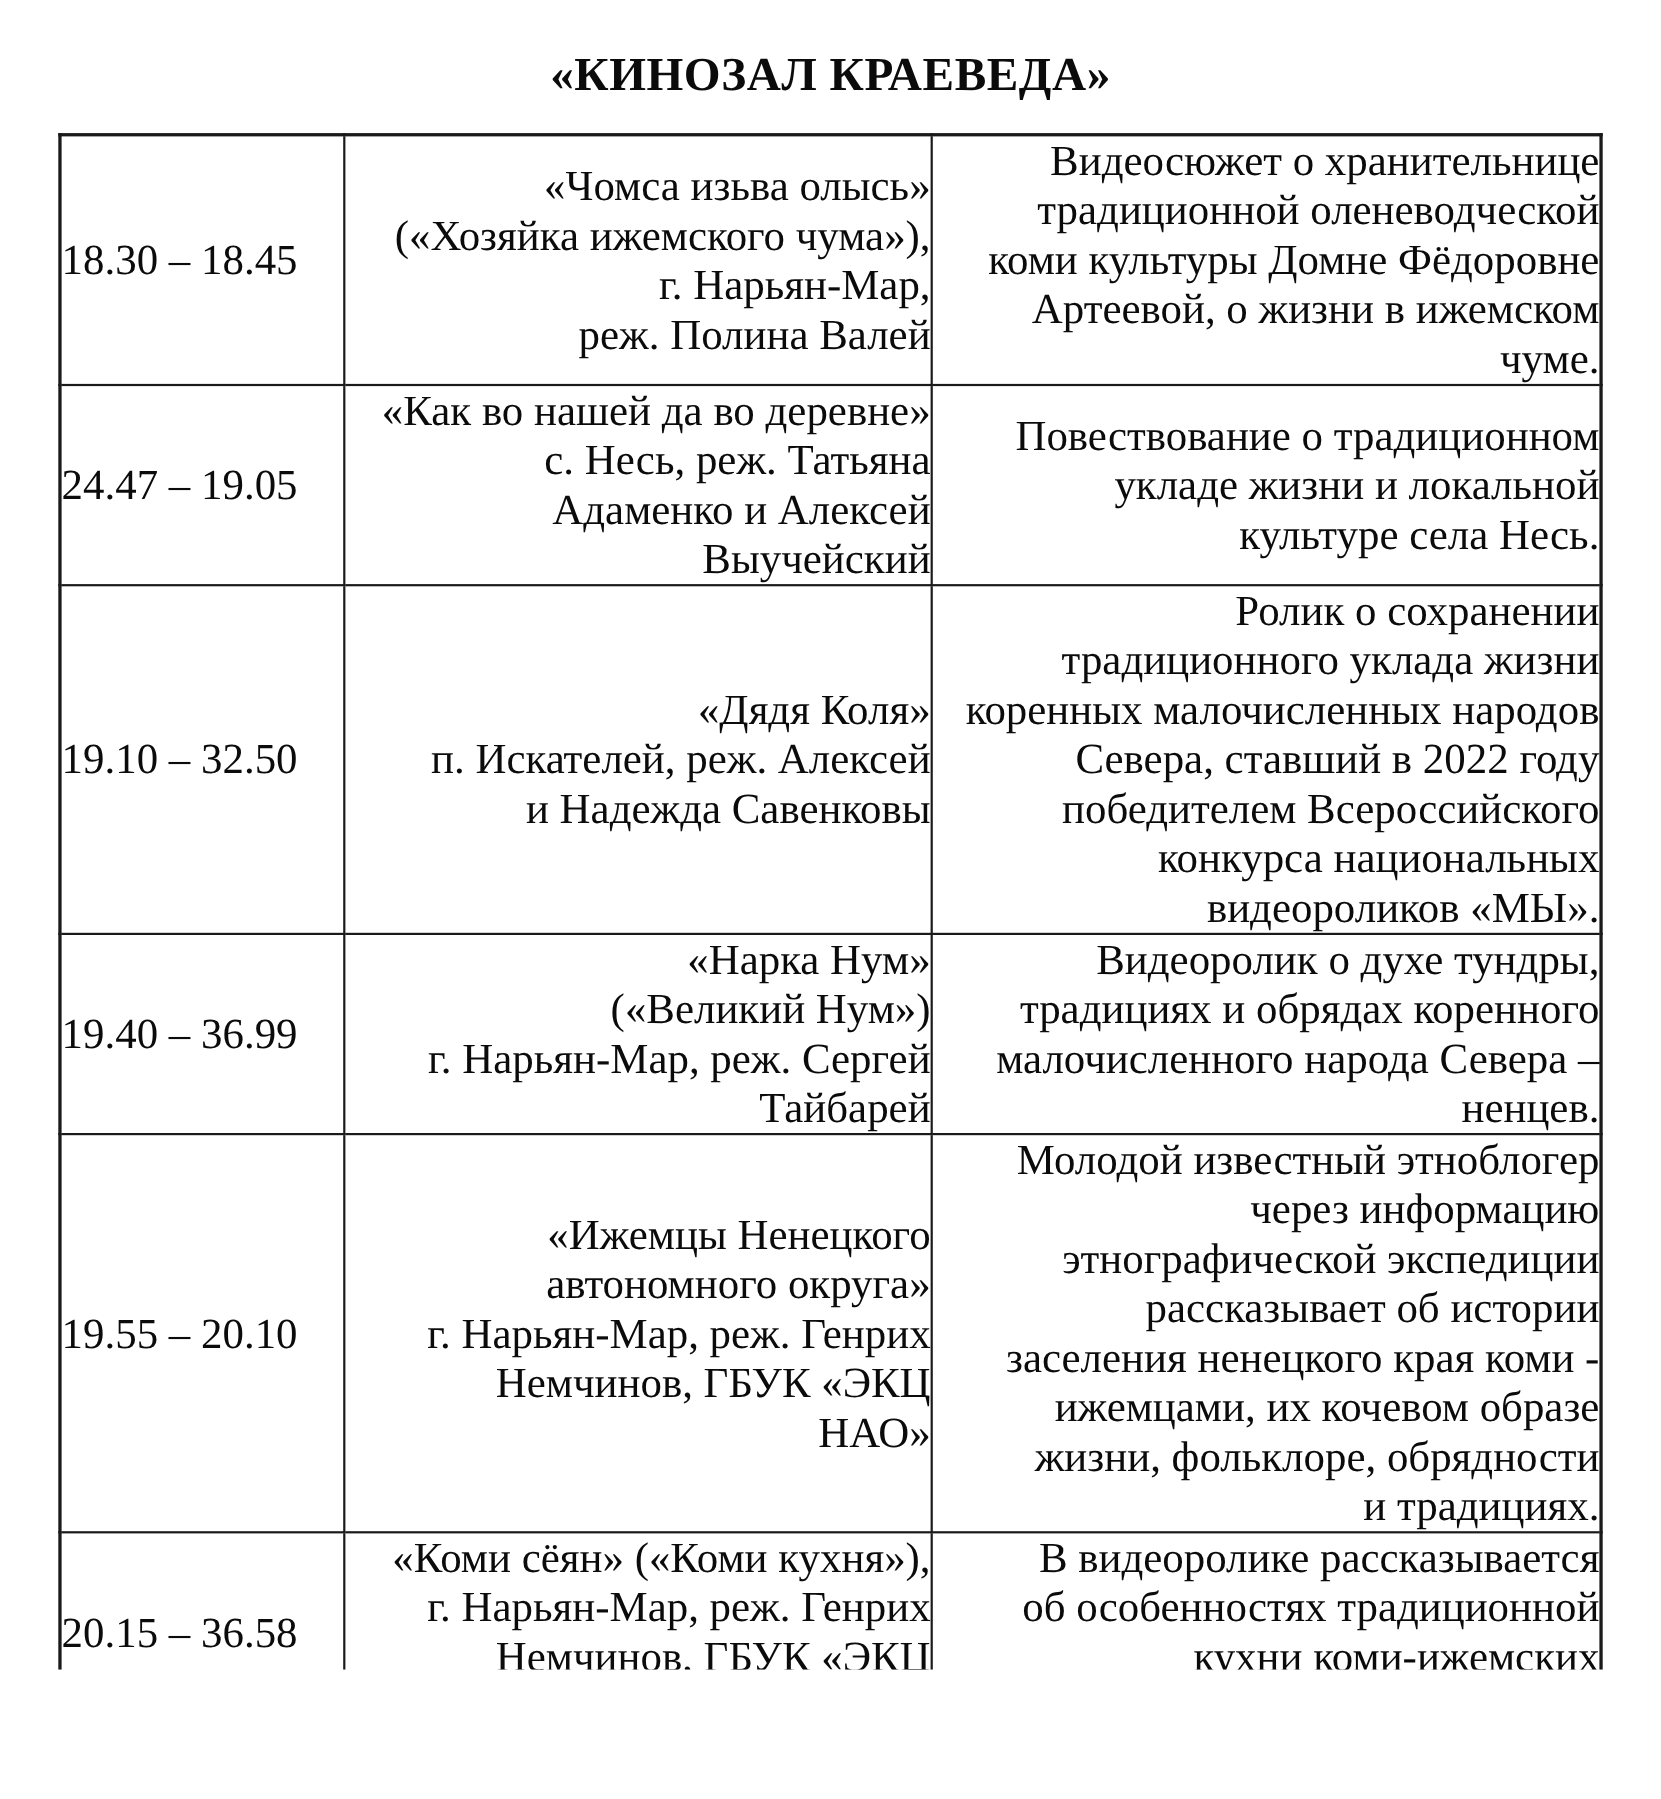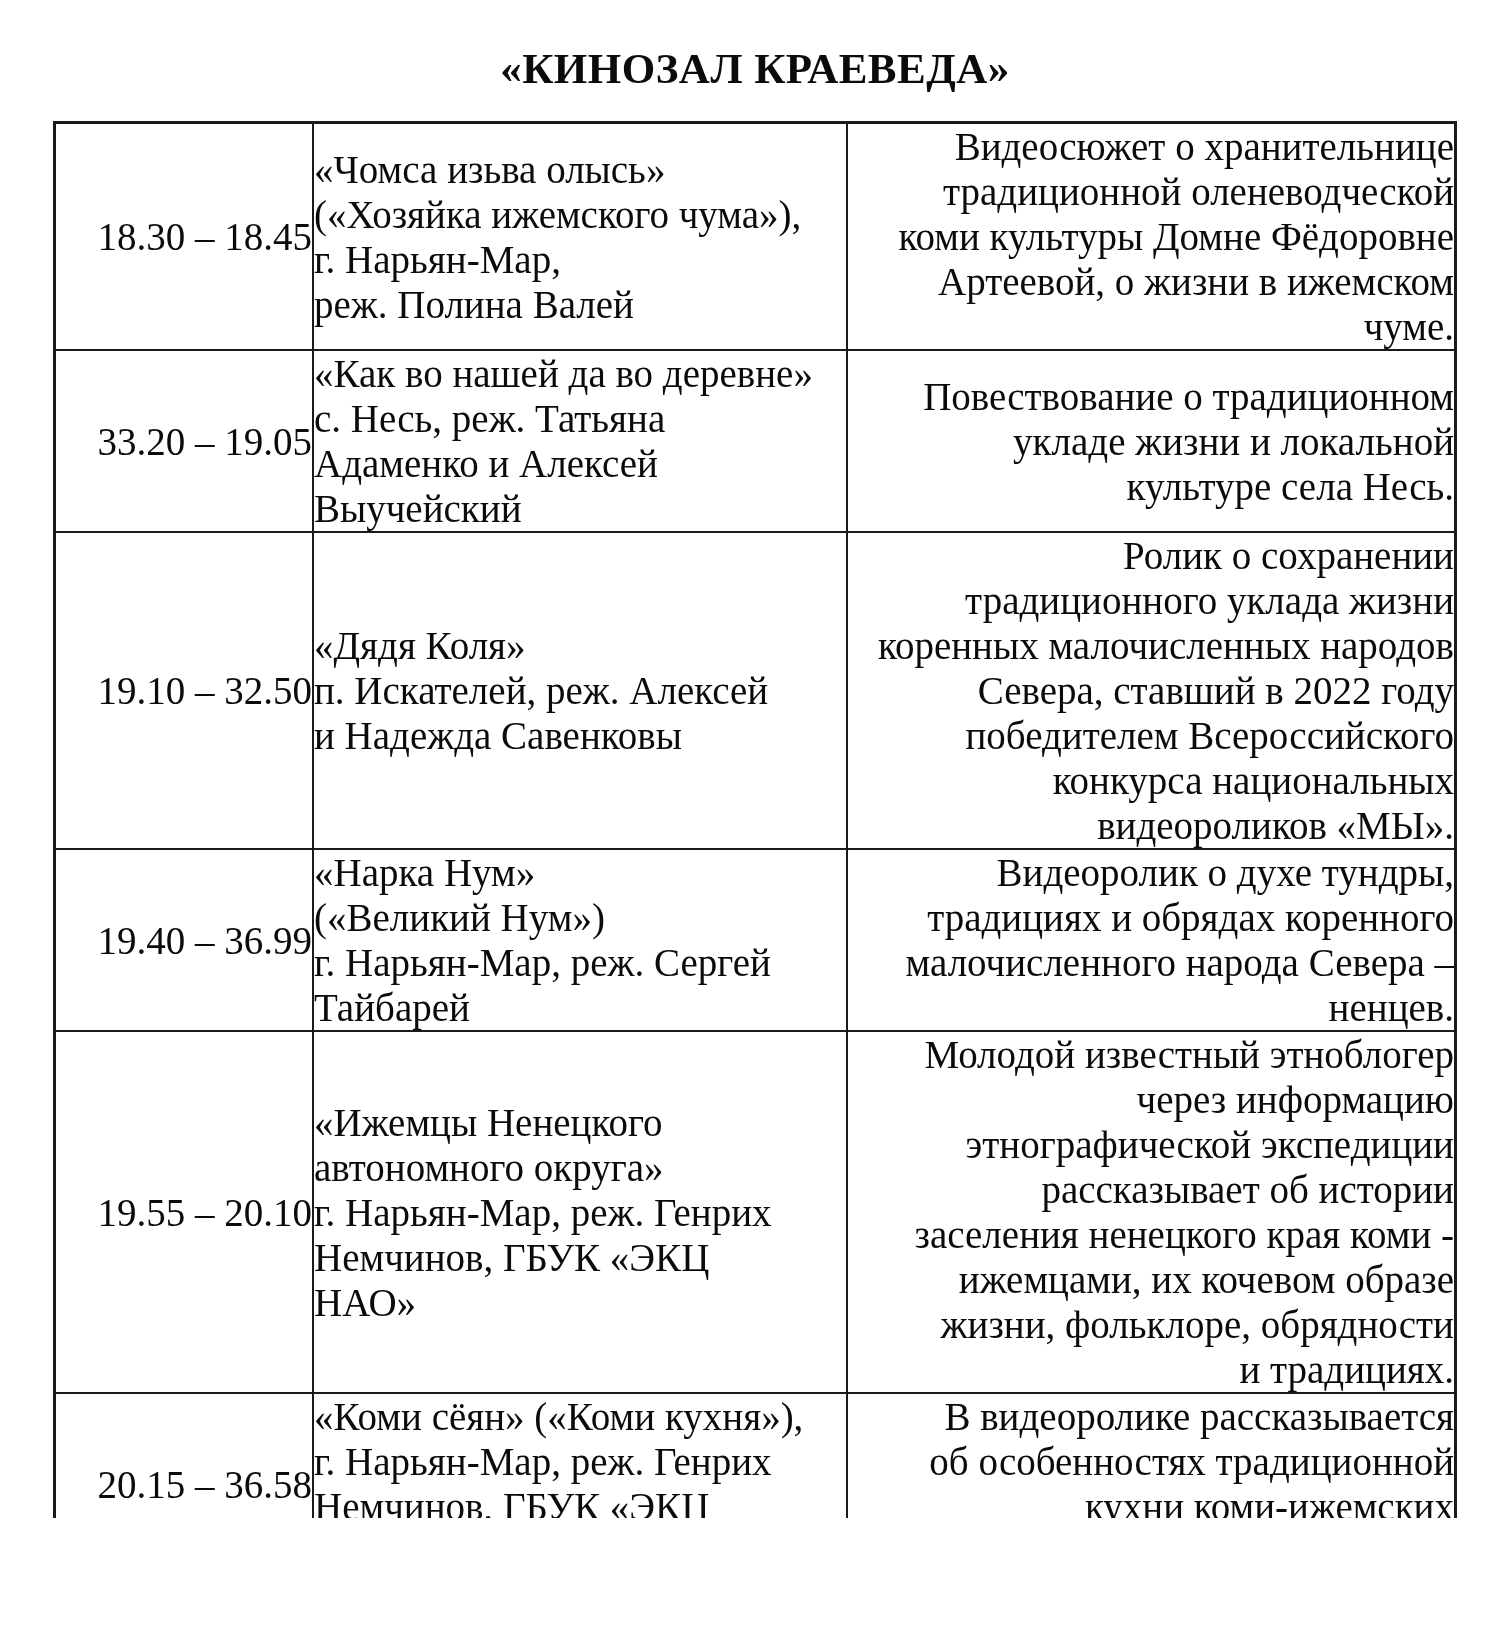--- a/index.html
+++ b/index.html
@@ -37,25 +37,25 @@
     border: 2px solid #1a1a1a;
     padding: 0;
     vertical-align: middle;
     font-size: 39px;
     line-height: 45px;
     white-space: pre-line;
     color: #0b0b0b;
   }
   td.time {
     width: 256px;
-    text-align: right;
+    text-align: left;
   }
   td.film {
     width: 532px;
-    text-align: left;
+    text-align: right;
     padding: 0 4px;
   }
   td.desc {
     width: 606px;
     text-align: right;
     padding: 0 6px 0 12px;
   }
 </style>
 </head>
 <body>
@@ -71,21 +71,21 @@
 («Хозяйка ижемского чума»),
 г. Нарьян-Мар,
 реж. Полина Валей</td>
         <td class="desc">Видеосюжет о хранительнице
 традиционной оленеводческой
 коми культуры Домне Фёдоровне
 Артеевой, о жизни в ижемском
 чуме.</td>
       </tr>
       <tr>
-        <td class="time">33.20 – 19.05</td>
+        <td class="time">24.47 – 19.05</td>
         <td class="film">«Как во нашей да во деревне»
 с. Несь, реж. Татьяна
 Адаменко и Алексей
 Выучейский</td>
         <td class="desc">Повествование о традиционном
 укладе жизни и локальной
 культуре села Несь.</td>
       </tr>
       <tr>
         <td class="time">19.10 – 32.50</td>

